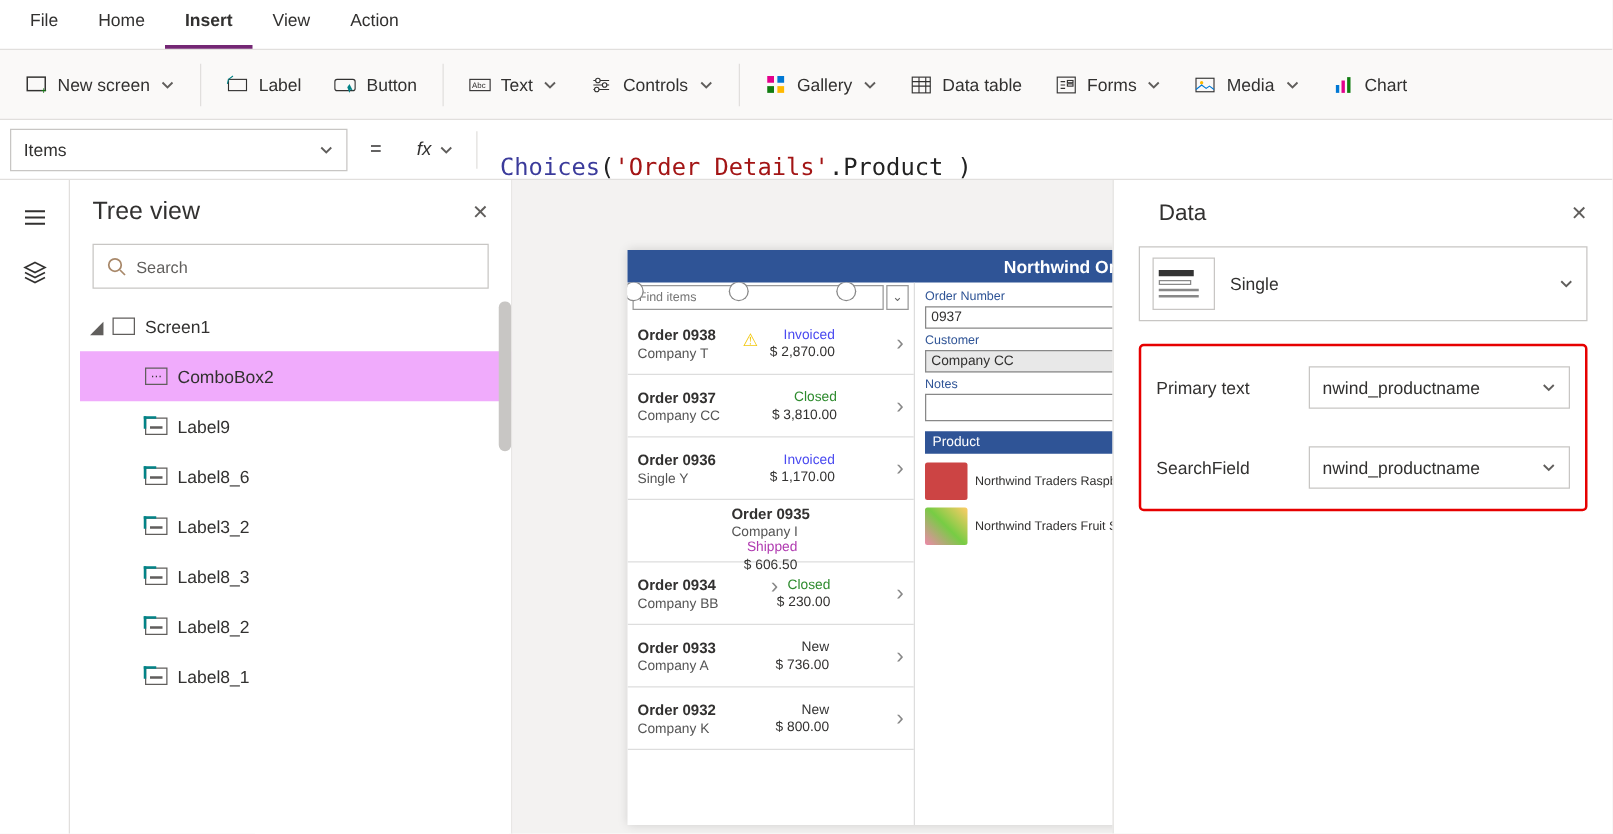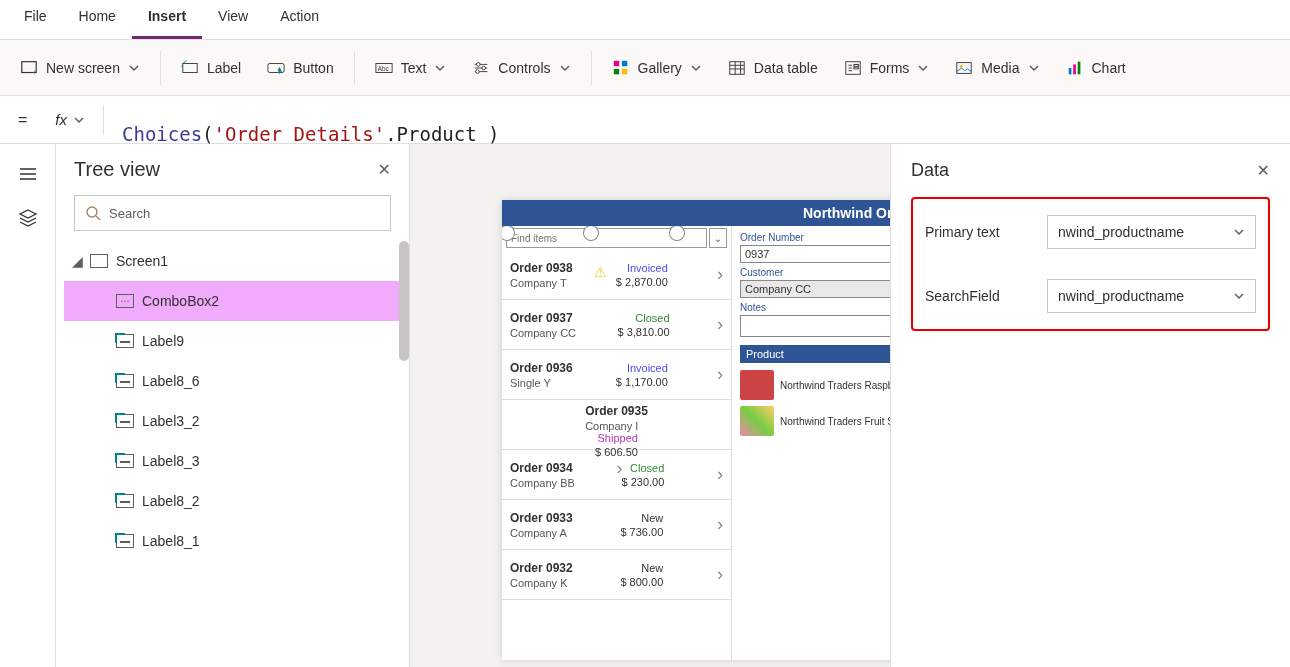--- a/index.html
+++ b/index.html
@@ -77,21 +77,21 @@
   .d-val{border:1px solid #888; padding:2px 4px; min-height:18px; font-size:11px;}
   .d-val.ro{background:#e8e8e8;}
   .prod-hdr{ background:#2f5496; color:#fff; padding:3px 6px; font-size:11px; margin-top:4px;}
   .prod-row{display:flex; align-items:center; gap:6px; padding:3px 0; font-size:10px;}
   .prod-img{width:34px; height:30px; background:#c44; border-radius:2px;}
   .prod-img.fruit{background:linear-gradient(45deg,#e8a,#7c4,#fc6);}
   .detail-scroll{position:absolute; right:0; bottom:0; width:10px; height:60px; background:#2f5496;}
   
   
   .datapanel { position:absolute; right:0; top:0; width:400px; height:100%; background:#fff; border-left:1px solid #e1dfdd; padding:16px 20px; }
-  .datapanel-hdr{display:flex; justify-content:space-between; align-items:center; margin-bottom:16px;}
+  .datapanel-hdr{display:flex; justify-content:space-between; align-items:center; margin-bottom:16px;margin-left:16px;}
   .datapanel-hdr h3{font-size:18px; font-weight:400;}
   .dp-section-lbl{font-size:13px; color:#323130; margin-bottom:8px;}
   .layout-row{display:flex; align-items:center; gap:12px; border:1px solid #c8c6c4; padding:8px 10px; margin-bottom:18px;}
   .layout-thumb{width:50px; height:42px; border:1px solid #c8c6c4; display:flex; flex-direction:column; justify-content:center; gap:3px; padding:4px;}
   .layout-thumb .r1{height:5px; background:#333; width:70%;}
   .layout-thumb .rdd{height:4px; border:1px solid #888; width:26px; position:relative;}
   .layout-thumb .r2{height:2px; background:#888; width:80%;}
   .layout-name{flex:1; font-size:14px;}
   .highlight-box{ border:2px solid #e60000; border-radius:4px; padding:16px 12px; display:flex; flex-direction:column; gap:30px;}
   .field-row{display:flex; align-items:center; gap:12px;}
@@ -227,20 +227,26 @@
           <rect x="3" y="10" width="3" height="7" fill="#0078d4"></rect>
           <rect x="8" y="6" width="3" height="11" fill="#e3008c"></rect>
           <rect x="13" y="3" width="3" height="14" fill="#107c10"></rect>
         </svg>
     </span>
     <span>Chart</span>
   </div>
 </div>
 
 <div class="formula-row">
+  <div class="prop-select">
+    <span>Items</span>
+    <svg class="chev" viewBox="0 0 12 12">
+        <path d="M2 4l4 4 4-4" fill="none" stroke="#605e5c" stroke-width="1.5"></path>
+      </svg>
+  </div>
   <div class="equals">=</div>
   <div class="fx-btn">
     <span style="font-style:italic">fx</span>
     <svg class="chev" viewBox="0 0 12 12">
         <path d="M2 4l4 4 4-4" fill="none" stroke="#605e5c" stroke-width="1.5"></path>
       </svg>
   </div>
   <div style="width:1px;height:30px;background:#e1dfdd"></div>
   <div class="formula-input">
     <span class="tok-fn">Choices</span>
@@ -443,20 +449,32 @@
           <div class="detail-scroll"></div>
         </div>
       </div>
     </div>
 
     <div class="datapanel">
       <div class="datapanel-hdr">
         <h3>Data</h3>
         <span class="close-x">✕</span>
       </div>
+      <div class="layout-row">
+        <div class="layout-thumb">
+          <div class="r1"></div>
+            <div class="rdd"></div>
+            <div class="r2"></div>
+            <div class="r2"></div>
+        </div>
+        <span class="layout-name">Single</span>
+        <svg class="chev" viewBox="0 0 12 12" width="14" height="14">
+            <path d="M2 4l4 4 4-4" fill="none" stroke="#605e5c" stroke-width="1.5"></path>
+          </svg>
+      </div>
       <div class="highlight-box">
         <div class="field-row">
           <label>Primary text</label>
           <div class="dd">
             <span>nwind_productname</span>
             <svg class="chev" viewBox="0 0 12 12" width="14" height="14">
                 <path d="M2 4l4 4 4-4" fill="none" stroke="#605e5c" stroke-width="1.5"></path>
               </svg>
           </div>
         </div>

